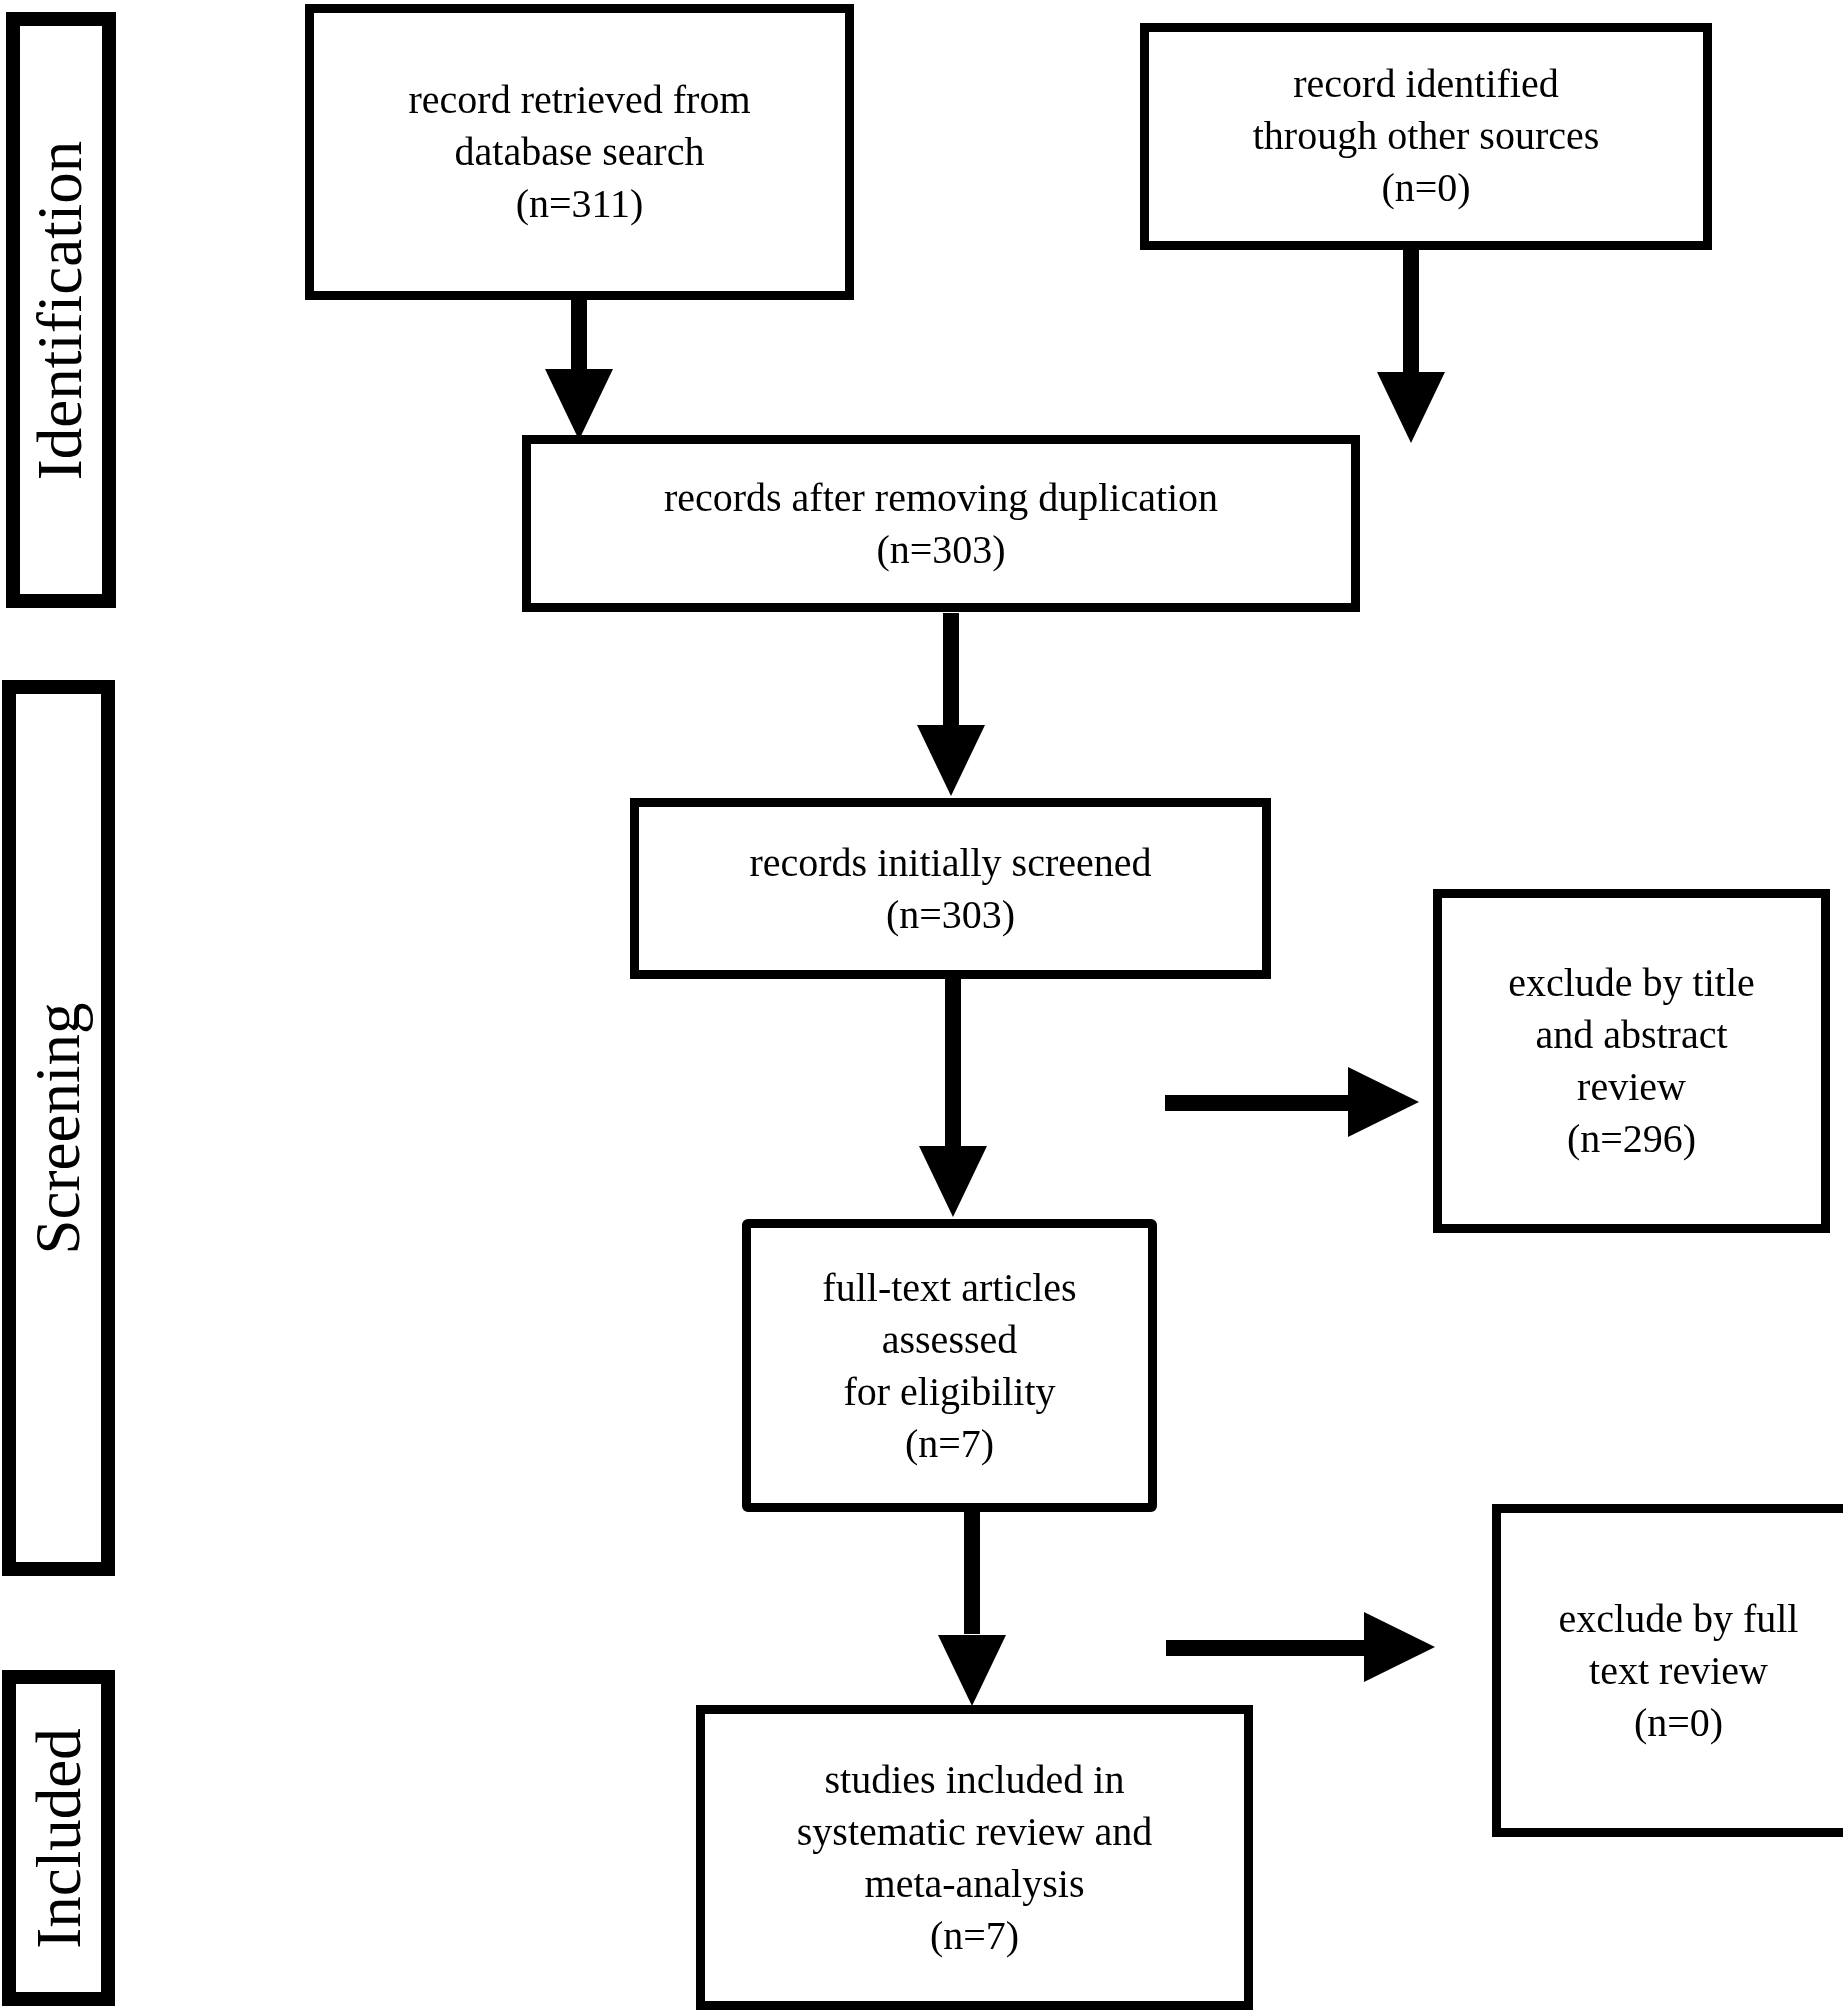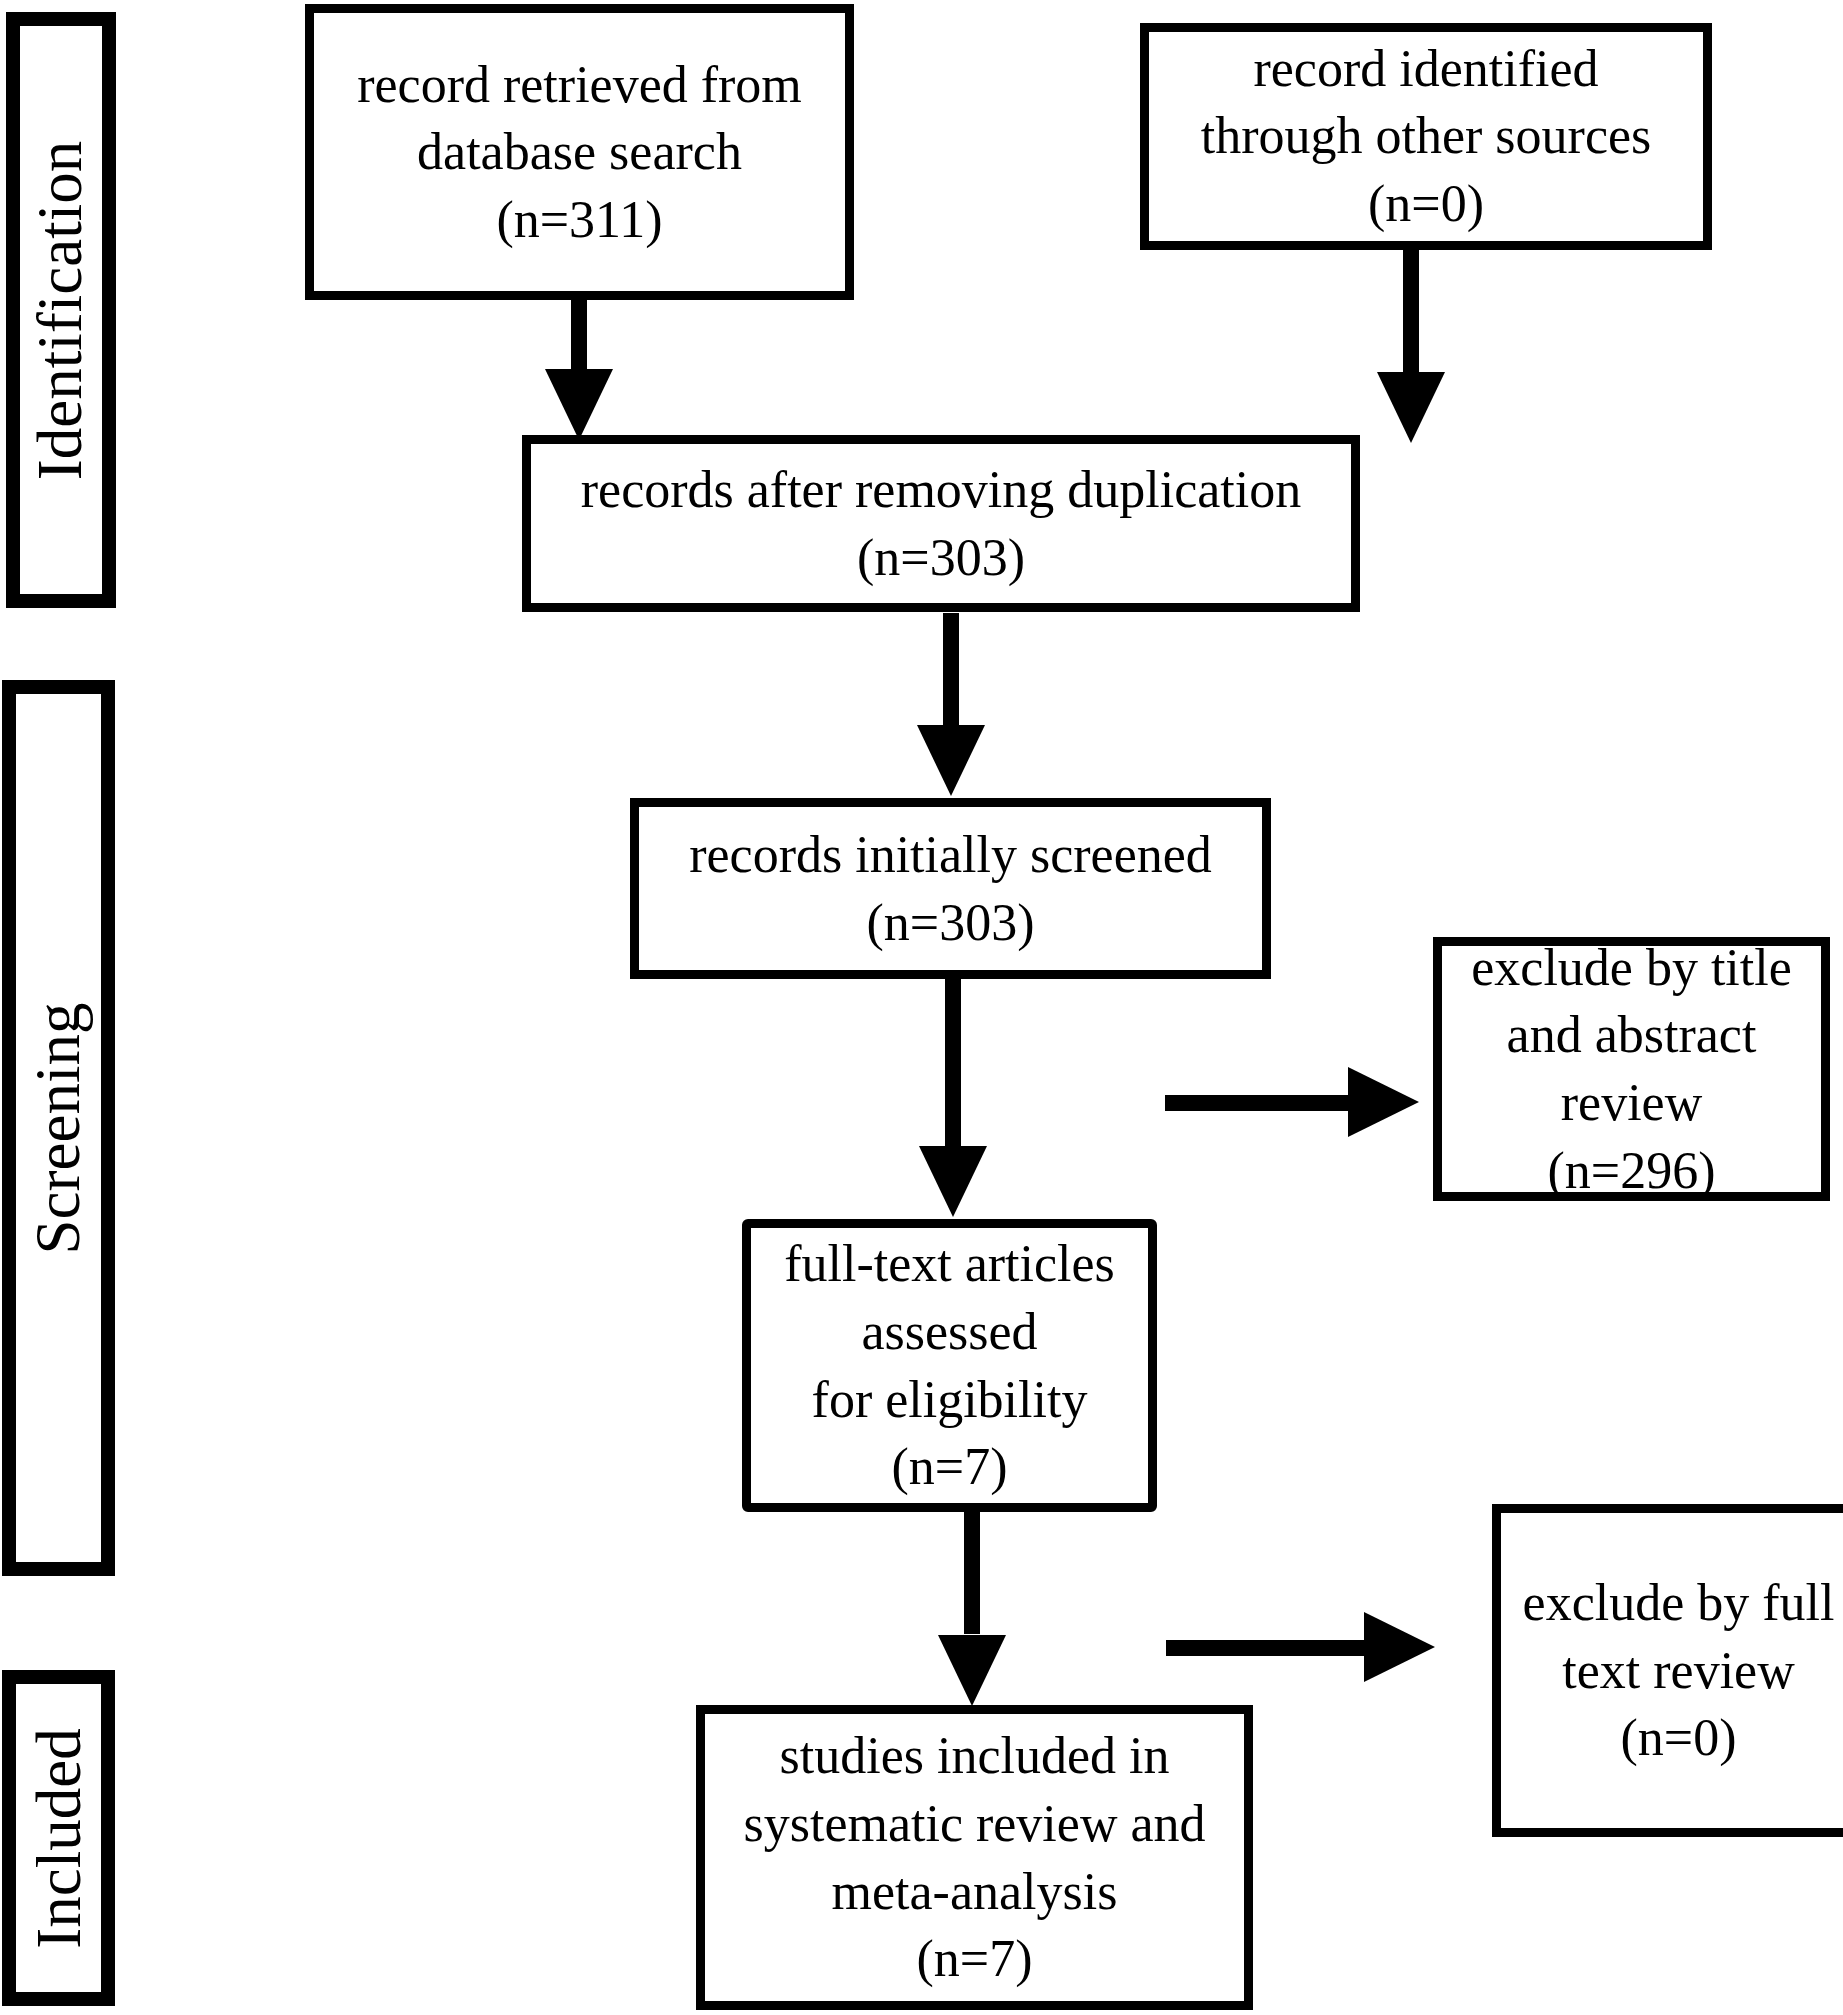--- a/index.html
+++ b/index.html
@@ -21,21 +21,21 @@
     box-sizing: border-box;
     border: 9.7px solid #000000;
     background: #ffffff;
     display: flex;
     align-items: center;
     justify-content: center;
     text-align: center;
   }
   .box .txt {
     white-space: pre-line;
-    font-size: 52px;
+    font-size: 40px;
     line-height: 1.3;
     padding: 0 4.8px;
   }
   
   .stage {
     position: absolute;
     box-sizing: border-box;
     border: 14.5px solid #000000;
     background: #ffffff;
     display: flex;
@@ -101,21 +101,21 @@
 (n=303)</span>
   </div>
 
   <div class="box" style="left:742px; top:1219px; width:415px; height:293px;border-radius:6px;">
     <span class="txt">full-text articles
 assessed
 for eligibility
 (n=7)</span>
   </div>
 
-  <div class="box" style="left:1433px; top:937px; width:397px; height:264px;">
+  <div class="box" style="left:1433px; top:889px; width:397px; height:344px;">
     <span class="txt">exclude by title
 and abstract
 review
 (n=296)</span>
   </div>
 
   <div class="box" style="left:1465px; top:1504px; width:373px; height:333px;margin-left:27px;">
     <span class="txt">exclude by full
 text review
 (n=0)</span>

